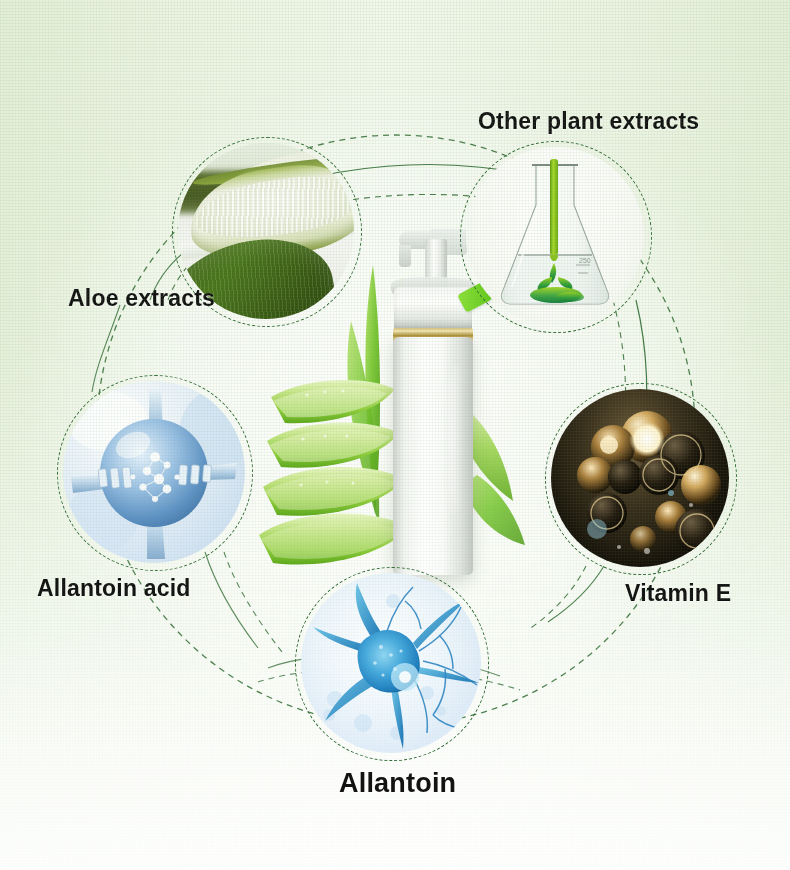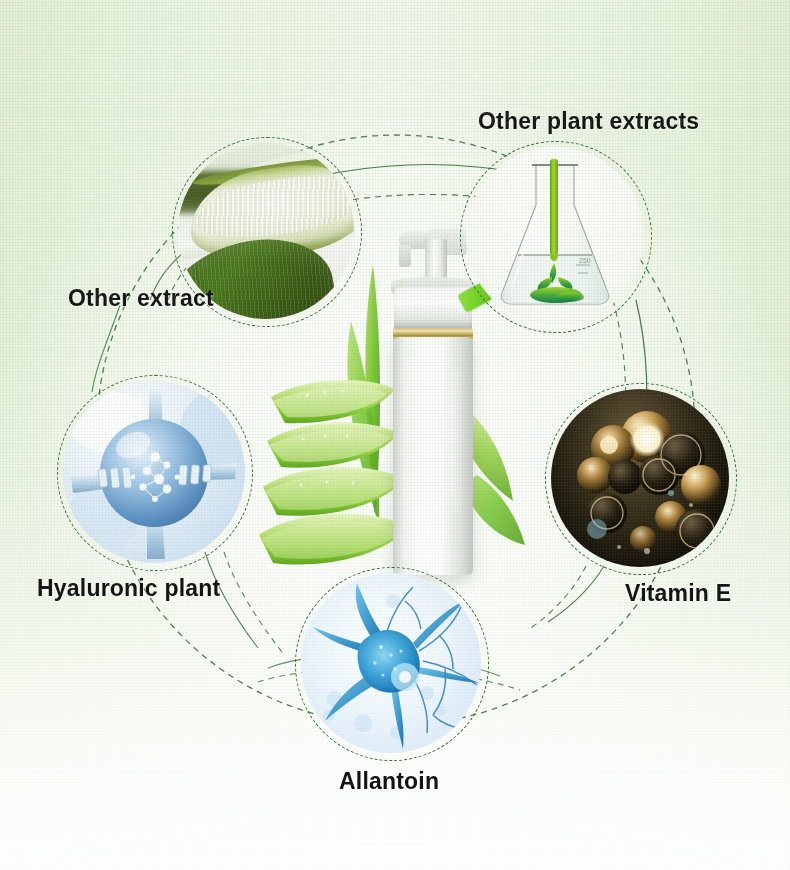--- a/index.html
+++ b/index.html
@@ -237,21 +237,21 @@
     <div class="bubble" style="left:178px;top:143px;width:176px;height:176px;">
       <div class="aloe-bg"></div>
       <div class="aloe-darkband"></div>
       <div class="aloe-lightstrip"></div>
       <div class="aloe-slice2"></div>
       <div class="aloe-edge"></div>
       <div class="aloe-slice"></div>
       <div class="aloe-leafdark"></div>
     </div>
     <div class="ring" style="left:172px;top:137px;width:188px;height:188px;"></div>
-    <div class="label" style="left:68px;top:285px;font-size:23px;">Other extract</div>
+    <div class="label" style="left:68px;top:285px;font-size:23px;">Aloe extracts</div>
   </div>
 
   <div class="node">
     <div class="bubble" style="left:466px;top:147px;width:178px;height:178px;">
       <div class="flask-bg"></div>
       <svg class="flask-svg" viewBox="0 0 178 178">
         <defs>
           <linearGradient id="glass" x1="0" y1="0" x2="1" y2="0">
             <stop offset="0%" stop-color="#dfe6e2" stop-opacity=".95"></stop>
             <stop offset="18%" stop-color="#ffffff" stop-opacity=".55"></stop>
@@ -353,21 +353,21 @@
         </g>
         <g stroke="#ffffff" stroke-width="1.1" opacity=".7" fill="none">
           <path d="M92 76 L84 90 L96 98 L104 84 Z"></path>
             <path d="M96 98 L104 108 L92 118 L80 106 Z"></path>
         </g>
 
         <ellipse cx="70" cy="64" rx="18" ry="12" fill="#ffffff" opacity=".55" transform="rotate(-25 70 64)"></ellipse>
       </svg>
     </div>
     <div class="ring" style="left:57px;top:375px;width:194px;height:194px;"></div>
-    <div class="label" style="left:37px;top:575px;font-size:23px;">Hyaluronic plant</div>
+    <div class="label" style="left:37px;top:575px;font-size:23px;">Allantoin acid</div>
   </div>
 
   <div class="node">
     <div class="bubble" style="left:551px;top:389px;width:178px;height:178px;">
       <div class="vite-bg"></div>
       <svg class="vite-svg" viewBox="0 0 178 178">
         <defs>
           <radialGradient id="gold1" cx="34%" cy="28%" r="70%">
             <stop offset="0%" stop-color="#fff4d8"></stop>
               <stop offset="40%" stop-color="#d2a65c"></stop>
@@ -482,17 +482,17 @@
           <circle cx="80" cy="74" r="2"></circle>
             <circle cx="90" cy="82" r="1.8"></circle>
             <circle cx="74" cy="90" r="1.8"></circle>
           <circle cx="94" cy="96" r="2"></circle>
             <circle cx="82" cy="102" r="1.6"></circle>
             <circle cx="100" cy="78" r="1.6"></circle>
         </g>
       </svg>
     </div>
     <div class="ring" style="left:295px;top:567px;width:192px;height:192px;"></div>
-    <div class="label" style="left:339px;top:768px;font-size:23px;">Allantoin</div>
+    <div class="label" style="left:339px;top:768px;font-size:27px;">Allantoin</div>
   </div>
 
   <div id="texture"></div>
 </div>
 
 </body></html>

